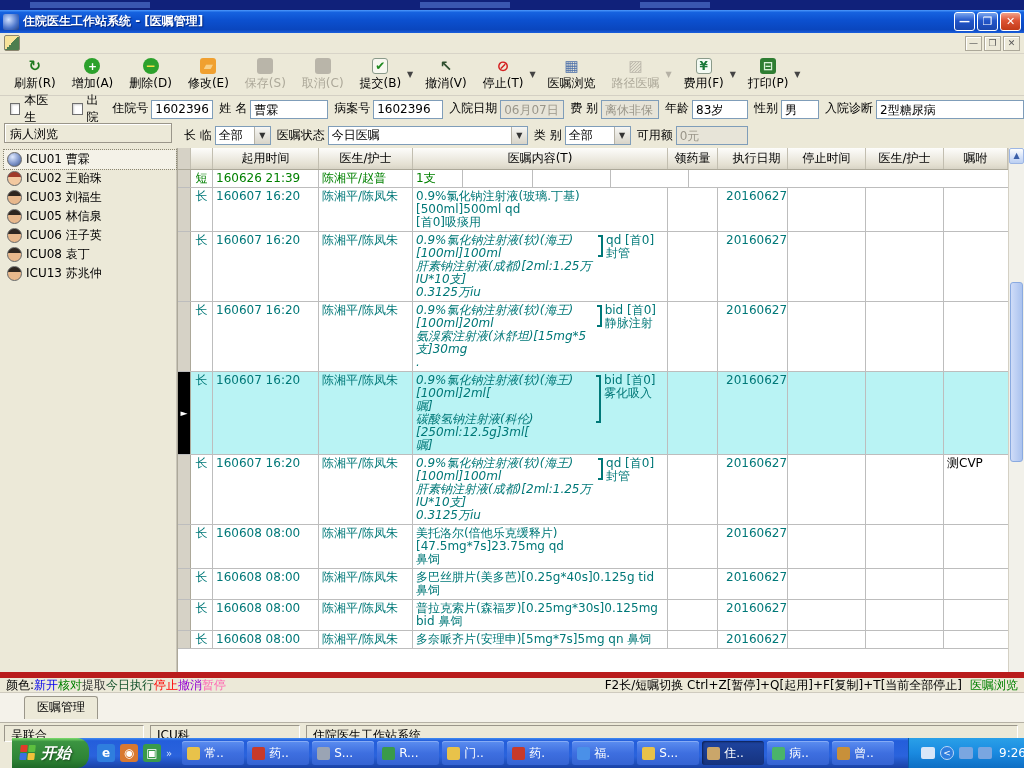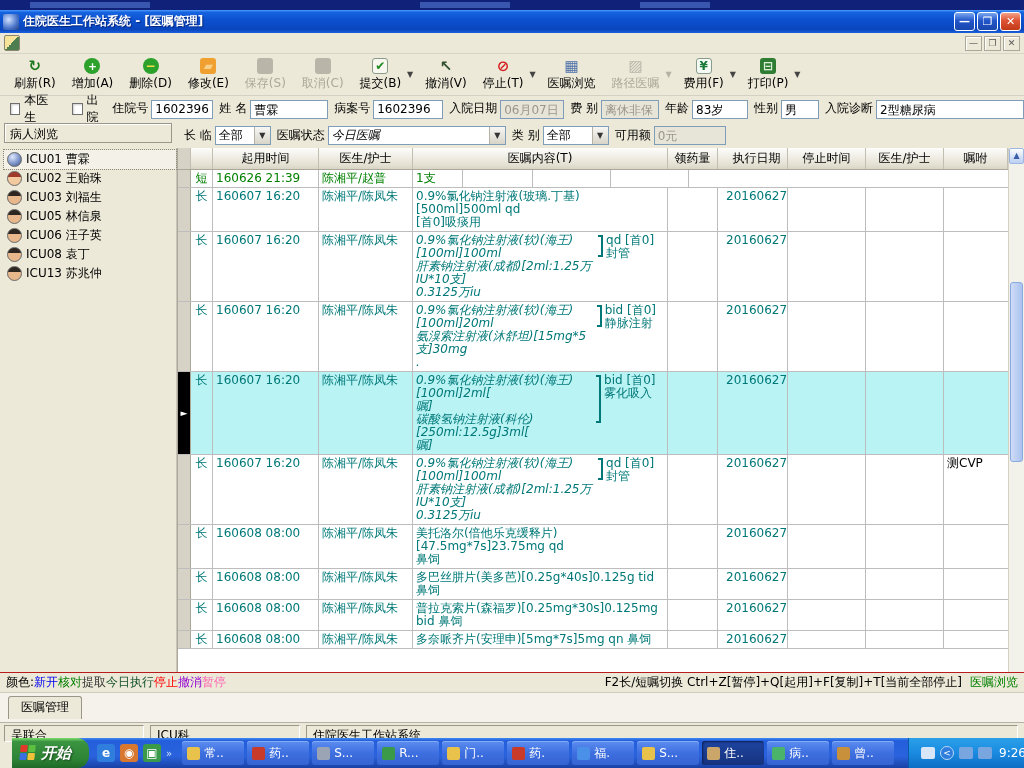--- a/index.html
+++ b/index.html
@@ -129,29 +129,29 @@
   .hbtn { width:17px; height:16px; background:linear-gradient(180deg,#fdfefd,#d3e0f8 60%,#bcd0f2);
     border:1px solid #9db6e4; border-radius:2px; font-size:8px; color:#3a5fa8; text-align:center;
     line-height:14px; }
   .hthumb { margin-left:300px; width:130px; height:15px; border-radius:3px;
     background:linear-gradient(180deg,#dfe9fb,#b4c9f2); border:1px solid #8aaae0;
     display:flex; align-items:center; justify-content:center; color:#8aa6d8; font-size:8px;
     letter-spacing:1px; }
 
   
   .legend { position:absolute; left:0; top:672px; width:1024px; height:20px; background:#ece9d8;
-    border-top:1px solid #b91c1c; display:flex; align-items:center; padding:0 6px;
+    border-top:6px solid #b91c1c; display:flex; align-items:center; padding:0 6px;
     white-space:nowrap; }
   .legend .right { margin-left:auto; display:flex; gap:8px; }
   .legend a.browse { color:#008000; }
 
   
   .tabbar { position:absolute; left:0; top:692px; width:1024px; height:30px; background:#f4f2ea;
     border-top:1px solid #cfcbbf; padding-top:3px; }
-  .tab { display:inline-block; margin-left:8px; padding:2px 12px 3px 12px; background:#ece9d8;
+  .tab { display:inline-block; margin-left:24px; padding:2px 12px 3px 12px; background:#ece9d8;
     border:1px solid #9a968a; border-bottom:none; border-radius:3px 3px 0 0; }
 
   
   .statusstrip { position:absolute; left:0; top:722px; width:1024px; height:46px;
     background:#ece9d8; border-top:1px solid #b5b1a5; display:flex; padding-top:2px; }
   .statusstrip .cell { height:17px; border:1px solid; border-color:#9a968a #fff #fff #9a968a;
     padding:1px 6px; overflow:hidden; white-space:nowrap; }
 
   
   .taskbar { position:absolute; left:12px; bottom:0; width:1024px; height:30px; z-index:50;
@@ -329,21 +329,21 @@
 
   <div class="row2">
     <div style="width:178px"></div>
     <div id="filterZone" style="display:flex;align-items:center;flex:1">
         <span class="flabel">长  临</span>
         <span class="fselect" style="width: 56px;">
           <span class="val">全部</span>
           <span class="btn">▼</span>
         </span>
         <span class="flabel">医嘱状态</span>
-        <span class="fselect" style="width: 178px; font-style: italic;">
+        <span class="fselect" style="width: 200px;">
           <span class="val">今日医嘱</span>
           <span class="btn">▼</span>
         </span>
         <span class="flabel">类    别</span>
         <span class="fselect" style="width: 66px;">
           <span class="val">全部</span>
           <span class="btn">▼</span>
         </span>
         <span class="flabel">可用额</span>
         <span class="finput dis" style="width: 72px;">0元</span>

